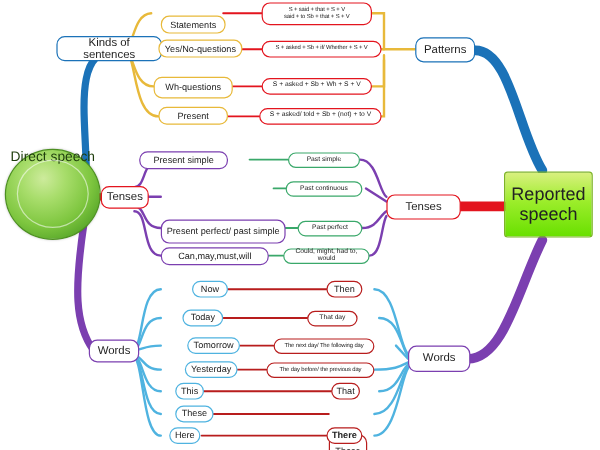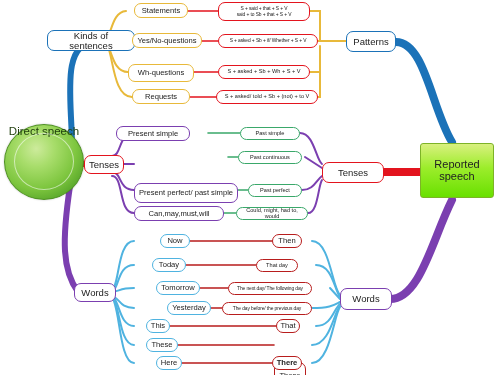--- a/index.html
+++ b/index.html
@@ -18,21 +18,21 @@
     background:radial-gradient(circle at 40% 32%, #cdeb9c 0%, #a8dd6b 26%, #7ec63f 58%, #4a9b22 88%, #3d7d1c 100%);
     border:1px solid #4d8f22;display:flex;align-items:flex-start;justify-content:center;
     box-shadow:0 0 2px rgba(0,0,0,.25);}
   #central span{font-size:11.5px;color:#1e3d0c;}
   #central:before{content:"";position:absolute;left:9px;top:8px;right:9px;bottom:9px;
     border-radius:50%;border:1px solid rgba(255,255,255,.55);pointer-events:none;}
   
   #reported{left:420px;top:143px;width:74px;height:55px;border:1px solid #7db327;
     border-radius:3px;flex-direction:column;
     background:linear-gradient(180deg,#d9f07f 0%,#9ced2b 45%,#69e000 100%);}
-  #reported span{font-size:11px;color:#222;display:block;}
+  #reported span{font-size:15px;color:#222;display:block;}
   .lbl{font-size:7.6px;color:#222;padding:1px 3px;}
   .lbl.big{font-size:9.5px;}
   .lbl.sm{font-size:4.9px;letter-spacing:-.1px;}
   .lbl.xs{font-size:5.6px;}
 </style>
 </head>
 <body>
 
 <div id="canvas">
 
@@ -137,31 +137,31 @@
     <span>Tenses</span>
   </div>
 
   <div class="node nb lbl big" style="left:74px;top:283px;width:42px;height:19px;border-color:#7b3fb0;">
     <span>Words</span>
   </div>
   <div class="node nb lbl big" style="left:340px;top:288px;width:52px;height:22px;border-color:#7b3fb0;">
     <span>Words</span>
   </div>
 
-  <div class="node nb lbl" style="left:134px;top:3px;width:54px;height:15px;border-color:#e8b93a;">
+  <div class="node nb lbl" style="left:134px;top:13px;width:54px;height:15px;border-color:#e8b93a;">
     <span>Statements</span>
   </div>
   <div class="node nb lbl" style="left:132px;top:33px;width:70px;height:15px;border-color:#e8b93a;">
     <span>Yes/No-questions</span>
   </div>
   <div class="node nb lbl" style="left:128px;top:64px;width:66px;height:18px;border-color:#e8b93a;">
     <span>Wh-questions</span>
   </div>
   <div class="node nb lbl" style="left:132px;top:89px;width:58px;height:15px;border-color:#e8b93a;">
-    <span>Requests</span>
+    <span>Present</span>
   </div>
 
   <div class="node nb lbl sm" style="left:218px;top:2px;width:92px;height:19px;border-color:#e3141e;white-space:pre-line;">
     <span>S + said + that + S + V
 said + to Sb + that + S + V</span>
   </div>
   <div class="node nb lbl sm" style="left:218px;top:34px;width:100px;height:14px;border-color:#e3141e;">
     <span>S + asked + Sb + if/ Whether + S + V</span>
   </div>
   <div class="node nb lbl xs" style="left:218px;top:65px;width:92px;height:14px;border-color:#e3141e;">
@@ -196,30 +196,30 @@
 
   <div class="node nb lbl" style="left:160px;top:234px;width:30px;height:14px;border-color:#4fb3e0;">
     <span>Now</span>
   </div>
   <div class="node nb lbl" style="left:152px;top:258px;width:34px;height:14px;border-color:#4fb3e0;">
     <span>Today</span>
   </div>
   <div class="node nb lbl" style="left:156px;top:281px;width:44px;height:14px;border-color:#4fb3e0;">
     <span>Tomorrow</span>
   </div>
-  <div class="node nb lbl" style="left:154px;top:301px;width:44px;height:14px;border-color:#4fb3e0;margin-left:13px;">
+  <div class="node nb lbl" style="left:154px;top:301px;width:44px;height:14px;border-color:#4fb3e0;">
     <span>Yesterday</span>
   </div>
   <div class="node nb lbl" style="left:146px;top:319px;width:24px;height:14px;border-color:#4fb3e0;">
     <span>This</span>
   </div>
   <div class="node nb lbl" style="left:146px;top:338px;width:32px;height:14px;border-color:#4fb3e0;">
     <span>These</span>
   </div>
-  <div class="node nb lbl" style="left:156px;top:356px;width:26px;height:14px;border-color:#4fb3e0;">
+  <div class="node nb lbl" style="left:141px;top:356px;width:26px;height:14px;border-color:#4fb3e0;">
     <span>Here</span>
   </div>
 
   <div class="node nb lbl" style="left:272px;top:234px;width:30px;height:14px;border-color:#b81d1d;">
     <span>Then</span>
   </div>
   <div class="node nb lbl xs" style="left:256px;top:259px;width:42px;height:13px;border-color:#b81d1d;">
     <span>That day</span>
   </div>
   <div class="node nb lbl sm" style="left:228px;top:282px;width:84px;height:13px;border-color:#b81d1d;">

